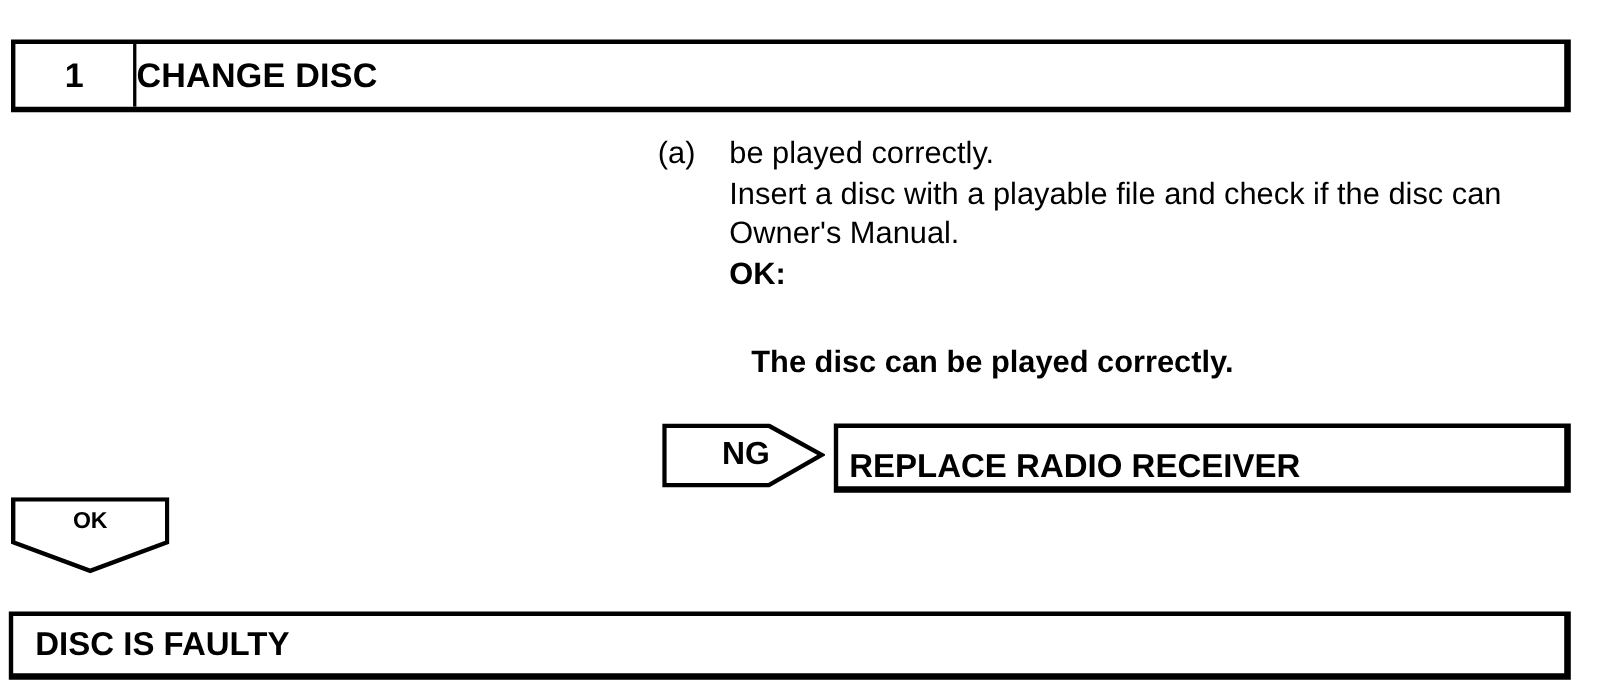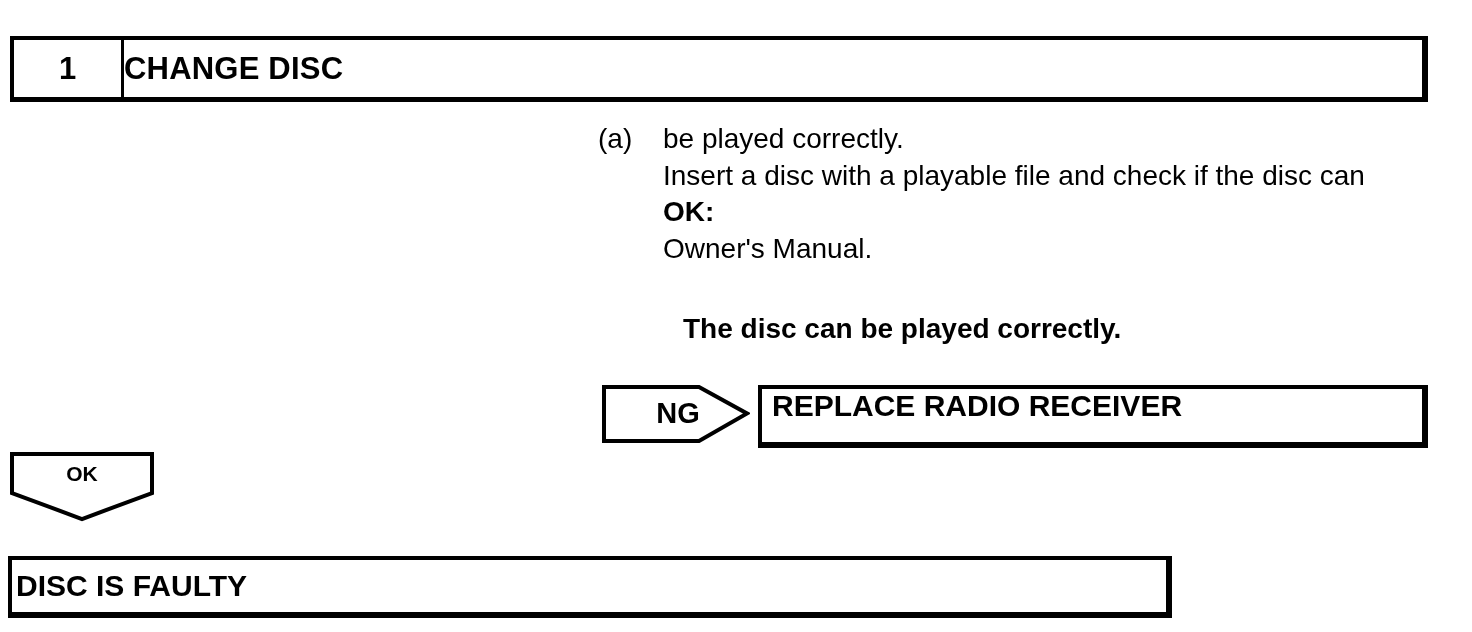--- a/index.html
+++ b/index.html
@@ -83,21 +83,21 @@
   }
   .ng-action-box {
     position: absolute;
     left: 758px; top: 385px;
     width: 670px; height: 63px;
     border: 4px solid #000;
     border-right-width: 6px;
     border-bottom-width: 6px;
     box-sizing: border-box;
     display: flex;
-    align-items: flex-start;
+    align-items: flex-end;
     padding-left: 10px;
     font-weight: bold;
     font-size: 30px;
     background: #fff;
   }
   
   .ok-shape {
     position: absolute;
     left: 10px; top: 452px;
   }
@@ -108,28 +108,28 @@
     display: flex;
     align-items: center;
     justify-content: center;
     font-weight: bold;
     font-size: 21px;
   }
   
   .result-box {
     position: absolute;
     left: 8px; top: 556px;
-    width: 1164px; height: 62px;
+    width: 1420px; height: 62px;
     border: 4px solid #000;
     border-right-width: 6px;
     border-bottom-width: 6px;
     box-sizing: border-box;
     display: flex;
     align-items: center;
-    padding-left: 4px;
+    padding-left: 20px;
     font-weight: bold;
     font-size: 30px;
     background: #fff;
     text-align: right;
   }
 </style>
 </head>
 <body>
 
 <div class="canvas">
@@ -141,22 +141,22 @@
     <div class="step-title-cell">
       <span>CHANGE DISC</span>
     </div>
   </div>
 
   <div class="instruction">
     <div class="instruction-marker">(a)</div>
     <div class="instruction-lines">
       <div class="iline">be played correctly.</div>
       <div class="iline">Insert a disc with a playable file and check if the disc can</div>
+      <div class="iline">Owner's Manual.</div>
       <div class="iline b">OK:</div>
-      <div class="iline">Owner's Manual.</div>
       <div class="iline b indent">The disc can be played correctly.</div>
     </div>
   </div>
 
   <svg class="ng-shape" width="148" height="59" viewBox="0 0 148 59">
     <polygon points="2,2 97,2 145,28.5 97,56 2,56" fill="#ffffff" stroke="#000000" stroke-width="4" stroke-linejoin="miter"></polygon>
   </svg>
   <div class="ng-label">NG</div>
 
   <div class="ng-action-box">

